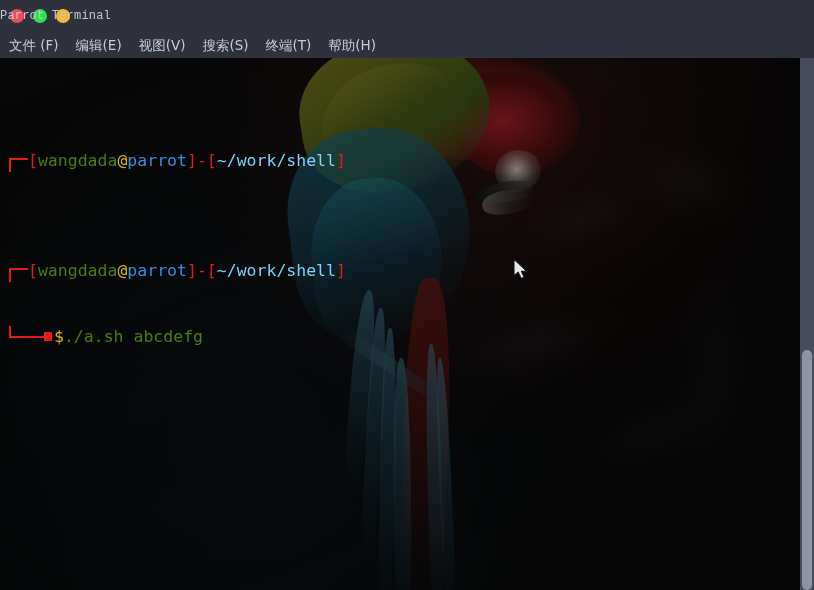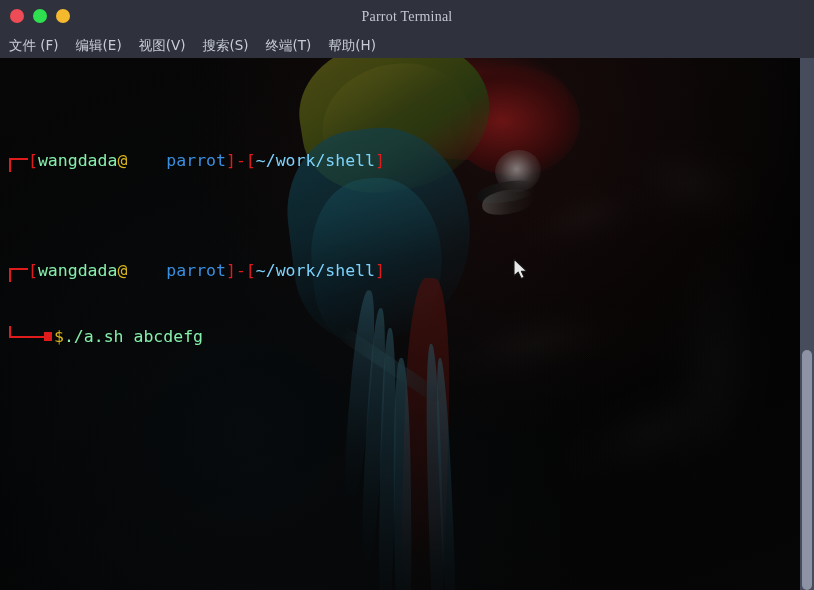--- a/index.html
+++ b/index.html
@@ -43,24 +43,24 @@
   .light.close  { background: #ed4b55; }
   .light.min    { background: #2ee04f; }
   .light.max    { background: #f5b92e; }
 
   #window-title {
     position: absolute;
     left: 0; top: 0;
     width: 814px;
     height: 33px;
     line-height: 33px;
-    text-align: center;
+    text-align: left;
     color: #c3c7d1;
-    font-size: 14px;
-    font-family: Liberation Serif, serif;
+    font-size: 12px;
+    font-family: Liberation Mono, monospace;
     letter-spacing: 0.2px;
   }
 
   
   #menubar {
     position: absolute;
     left: 0; top: 33px;
     width: 814px;
     height: 25px;
     background: #2f323d;
@@ -219,22 +219,22 @@
     padding: 4px 0 0 0;
     font-family: "DejaVu Sans Mono", monospace;
     font-size: 16.5px;
     line-height: 22px;
     white-space: pre;
     color: #17d417;
   }
   .line { height: 22px; white-space: pre; }
 
   .c-red    { color: #e01b1b; }
-  .c-green  { color: #86efac; }
-  .c-blue   { color: #3b8fe0; padding-left: 39px; }
+  .c-green  { color: #4d7c0f; }
+  .c-blue   { color: #3b8fe0; }
   .c-yellow { color: #d8b518; }
   .c-olive  { color: #7dd3fc; }
 
   
   .prompt-top  { position: relative; display: inline-block; width: 28px; height: 22px; vertical-align: top; }
   .prompt-top .v {
     position: absolute; left: 9px; top: 8px; width: 2px; height: 14px; background: #e01b1b;
   }
   .prompt-top .h {
     position: absolute; left: 9px; top: 8px; width: 19px; height: 2px; background: #e01b1b;

